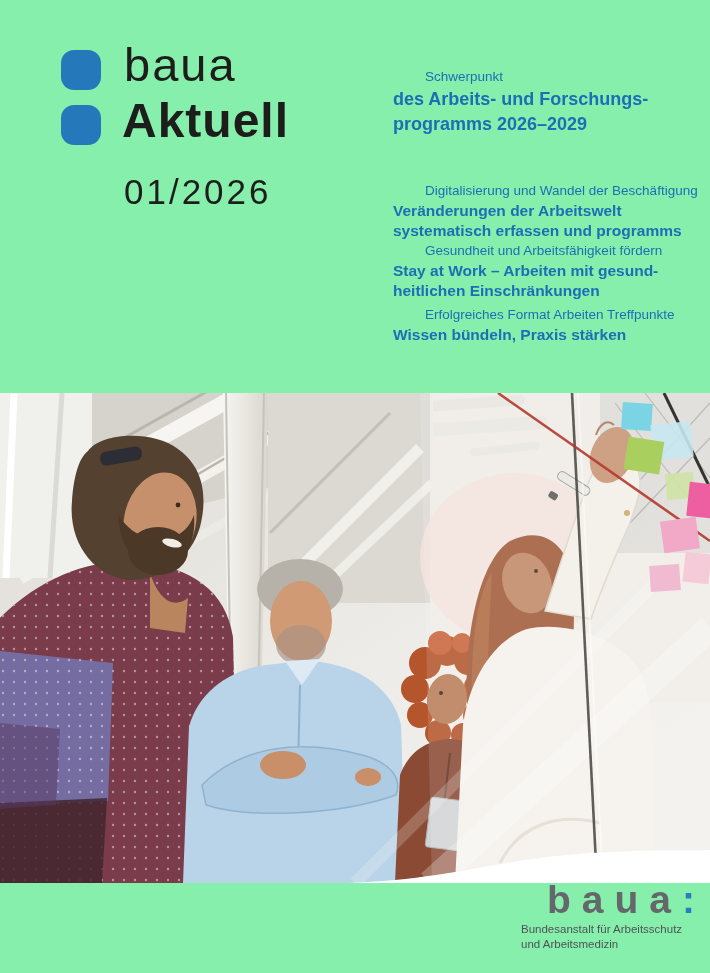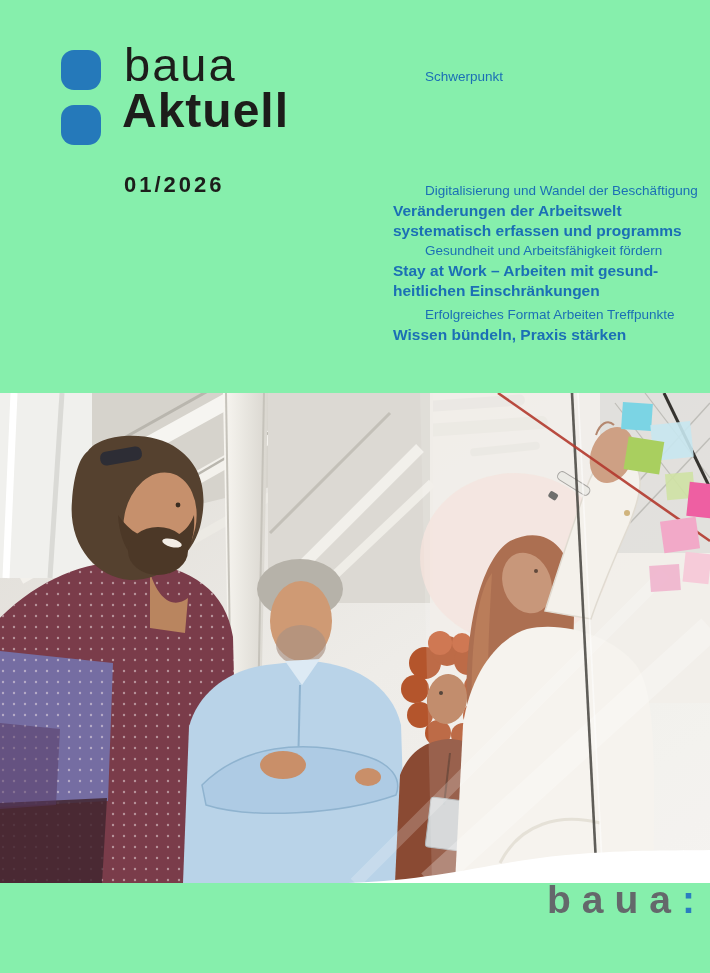--- a/index.html
+++ b/index.html
@@ -4,23 +4,23 @@
 <style>
   html,body{margin:0;padding:0;background:#ffffff;}
   #page{position:relative;width:710px;height:973px;background:#86efac;overflow:hidden;
         font-family:"Liberation Sans",sans-serif;}
 
   
   .logo-square{position:absolute;left:61px;width:40px;height:40px;border-radius:13px;background:#2579ba;}
   #sq1{top:50px;} #sq2{top:105px;}
   .mast-light{position:absolute;left:124px;top:40px;font-size:47px;font-weight:400;
               letter-spacing:2px;color:#1d1d1b;line-height:50px;}
-  .mast-bold{position:absolute;left:122px;top:84px;font-size:48px;font-weight:700;
+  .mast-bold{position:absolute;left:122px;top:94px;font-size:48px;font-weight:700;
              letter-spacing:1px;color:#1d1d1b;line-height:54px;}
-  .mast-issue{position:absolute;left:124px;top:172px;font-size:22px;font-weight:700;
+  .mast-issue{position:absolute;left:124px;top:172px;font-size:35px;font-weight:400;
               letter-spacing:3px;color:#1d1d1b;}
 
   
   .toc{position:absolute;left:393px;top:0;width:312px;}
   .toc-item{position:absolute;left:0;width:312px;}
   .toc-label{font-size:13.5px;font-weight:400;color:#1b6fb5;line-height:17px;margin-bottom:2px;margin-left:32px;}
   .toc-title{font-weight:700;color:#1b6fb5;}
   .t-lg .toc-title{font-size:18px;line-height:24.5px;}
   .t-sm .toc-title{font-size:15.5px;line-height:19.5px;}
   .toc-title span{display:block;}
@@ -47,20 +47,22 @@
     <div class="mast-light">baua</div>
     <div class="mast-bold">Aktuell</div>
     <div class="mast-issue">01/2026</div>
   </div>
 
   <div class="toc">
 
     <section id="toc1" class="toc-item t-lg">
       <div class="toc-label">Schwerpunkt</div>
       <div class="toc-title">
+        <span>des Arbeits- und Forschungs-</span>
+        <span>programms 2026–2029</span>
       </div>
     </section>
 
     <section id="toc2" class="toc-item t-sm">
       <div class="toc-label">Digitalisierung und Wandel der Beschäftigung</div>
       <div class="toc-title">
         <span>Veränderungen der Arbeitswelt</span>
         <span>systematisch erfassen und programms</span>
       </div>
     </section>
@@ -224,15 +226,19 @@
       <rect x="662" y="126" width="36" height="32" transform="rotate(-8 680 142)" fill="#f2a9c8"></rect>
       <rect x="684" y="160" width="26" height="30" transform="rotate(6 697 175)" fill="#f6cbd9"></rect>
       <rect x="650" y="172" width="30" height="26" transform="rotate(-4 665 185)" fill="#f0b4cd" opacity="0.9"></rect>
     </g>
 
     <path d="M348,490 C440,487 492,469 566,462 C636,456 676,458 710,457 L710,490 Z" fill="#ffffff"></path>
   </svg>
 
   <div class="pub">
     <div class="pub-mark"><span>baua</span><span class="colon">:</span></div>
+    <div class="pub-name">
+      <span>Bundesanstalt für Arbeitsschutz</span>
+      <span>und Arbeitsmedizin</span>
+    </div>
   </div>
 
 </div>
 
 </body></html>

